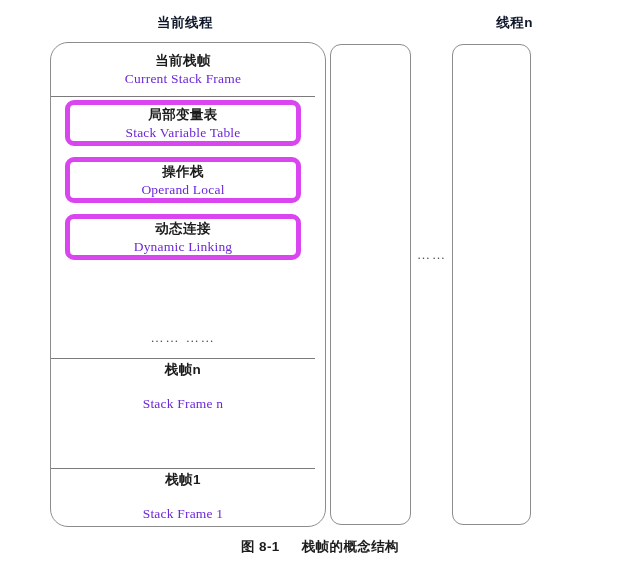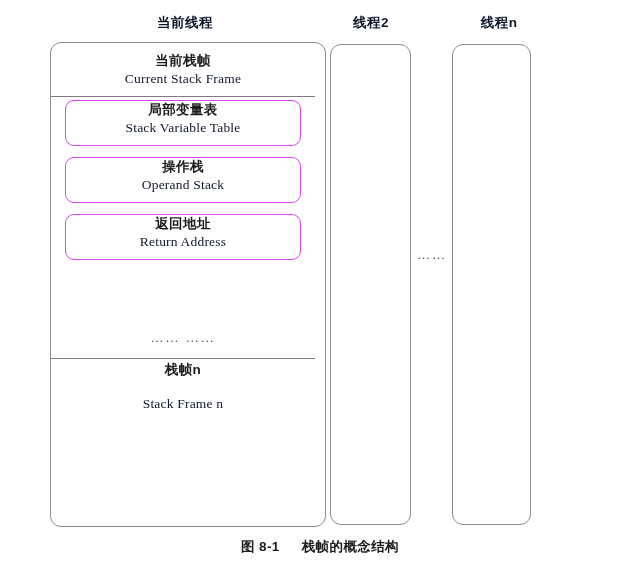--- a/index.html
+++ b/index.html
@@ -30,32 +30,32 @@
     font-family: "Liberation Sans", "DejaVu Sans", sans-serif;
     font-weight: bold;
     font-size: 13.5px;
     line-height: 18px;
     color: #0f172a;
     letter-spacing: 0.5px;
     white-space: nowrap;
   }
   #title-current   { left: 110px; top: 14px; width: 150px; }
   #title-thread2   { left: 326px; top: 14px; width: 90px;  }
-  #title-threadn   { left: 454px; top: 14px; width: 90px;  }
+  #title-threadn   { left: 443px; top: 14px; width: 90px; text-align: right;  }
 
   
   #current-thread-stack {
     position: absolute;
     left: 50px;
     top: 42px;
     width: 276px;
     height: 485px;
     box-sizing: border-box;
     border: 1px solid #8d8d8d;
-    border-radius: 11px;
+    border-radius: 18px;
     background: #ffffff;
   }
 
   
   #current-stack-frame-cell {
     position: absolute;
     left: 0; top: 0;
     width: 264px;
     height: 54px;
     box-sizing: border-box;
@@ -73,26 +73,27 @@
     top: 55px;
     width: 264px;
     height: 260px;
   }
   .internal-box {
     position: absolute;
     left: 14px;
     width: 236px;
     height: 46px;
     box-sizing: border-box;
-    border: 1px solid #d946ef;
+    border: 5px solid #d946ef;
     border-radius: 9px;
     background: #ffffff;
     display: flex;
     flex-direction: column;
     align-items: center;
+    justify-content: center;
   }
   .internal-box:nth-of-type(1) { top: 2px;   }
   .internal-box:nth-of-type(2) { top: 59px;  }
   .internal-box:nth-of-type(3) { top: 116px; }
   .internal-box:nth-of-type(4) { top: 173px; }
 
   
   #ellipsis-row {
     position: absolute;
     left: 0;
@@ -131,21 +132,21 @@
     font-weight: bold;
     font-size: 13.5px;
     line-height: 17px;
     color: #1c1c1c;
     letter-spacing: 0.4px;
   }
   .en-label {
     font-family: "Liberation Serif", "DejaVu Serif", serif;
     font-size: 13.5px;
     line-height: 17px;
-    color: #0f172a;
+    color: #6d28d9;
     letter-spacing: 0.2px;
     margin-top: 1px;
   }
 
   
   .thread-column {
     position: absolute;
     box-sizing: border-box;
     border: 1px solid #8d8d8d;
     border-radius: 11px;
@@ -183,57 +184,60 @@
     letter-spacing: 0.4px;
   }
   #figure-caption .cap-num { margin-right: 22px; }
 </style>
 </head>
 <body>
 
 <div id="diagram-root">
 
   <div class="col-title" id="title-current">当前线程</div>
-  <div class="col-title" id="title-thread2">线程2</div>
   <div class="col-title" id="title-threadn">线程n</div>
 
   <div id="current-thread-stack">
 
     <div id="current-stack-frame-cell">
       <div class="cn-label">当前栈帧</div>
       <div class="en-label">Current Stack Frame</div>
     </div>
 
     <div id="frame-internals">
 
       <div class="internal-box">
         <div class="cn-label">局部变量表</div>
         <div class="en-label">Stack Variable Table</div>
       </div>
 
       <div class="internal-box">
         <div class="cn-label">操作栈</div>
-        <div class="en-label">Operand Stack</div>
+        <div class="en-label">Operand Local</div>
       </div>
 
-
       <div class="internal-box">
-        <div class="cn-label">返回地址</div>
-        <div class="en-label">Return Address</div>
+        <div class="cn-label">动态连接</div>
+        <div class="en-label">Dynamic Linking</div>
       </div>
+
 
       <div id="ellipsis-row">……  ……</div>
     </div>
 
     <div class="frame-row" id="frame-row-n">
       <div class="cn-label">栈帧n</div>
       <div class="en-label">Stack Frame n</div>
     </div>
 
 
+    <div class="frame-row" id="frame-row-1">
+      <div class="cn-label">栈帧1</div>
+      <div class="en-label">Stack Frame 1</div>
+    </div>
 
   </div>
 
   <div class="thread-column" id="thread-column-2"></div>
   <div id="thread-ellipsis">……</div>
   <div class="thread-column" id="thread-column-n"></div>
 
   <div id="figure-caption">
     <span class="cap-num">图 8-1</span><span>栈帧的概念结构</span>
   </div>

